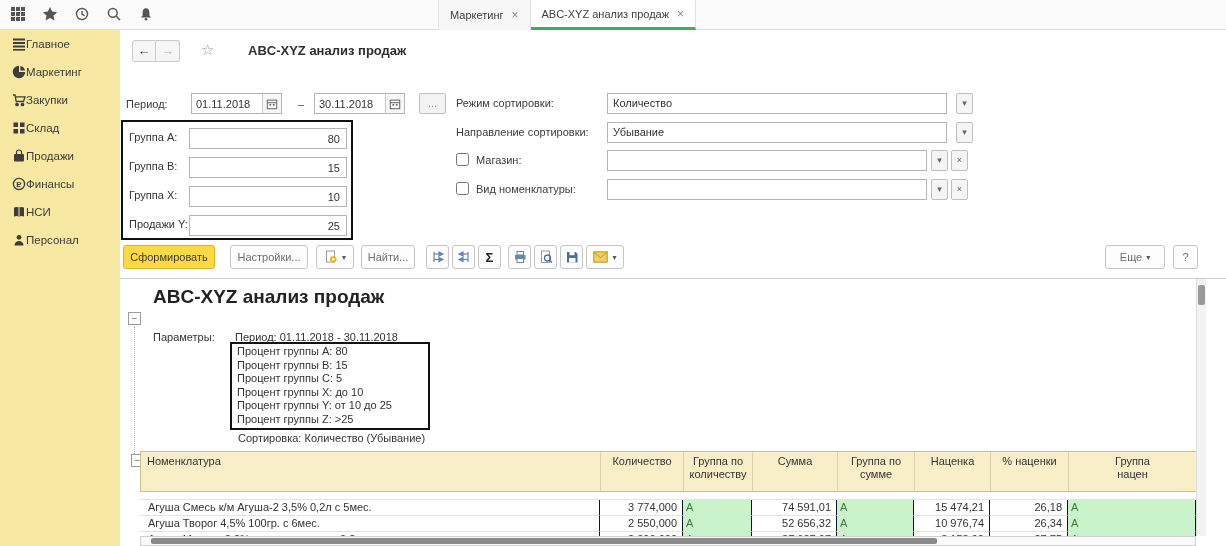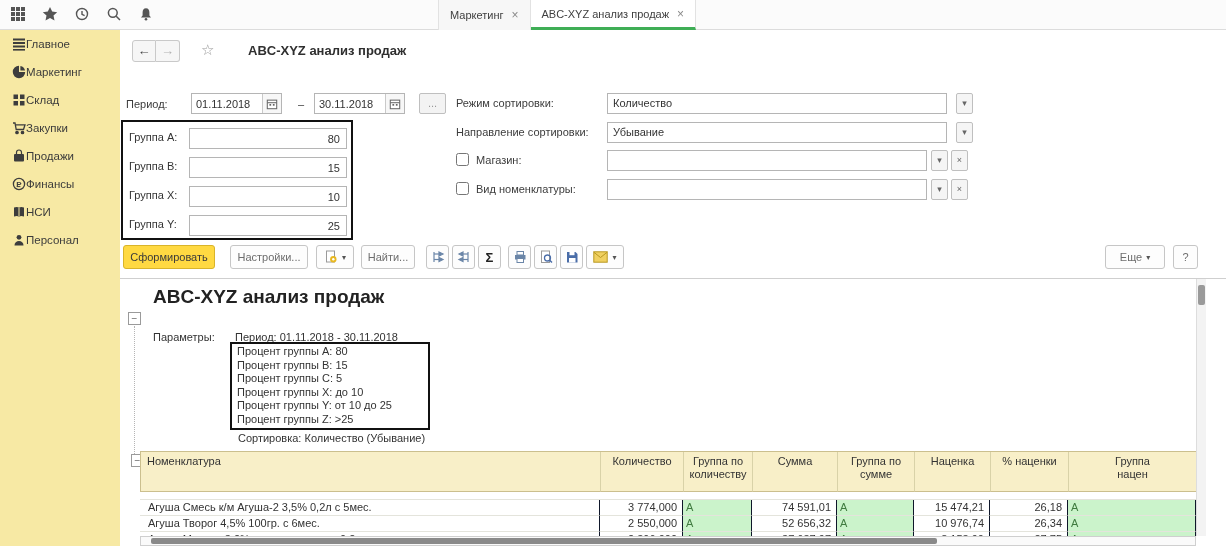--- a/index.html
+++ b/index.html
@@ -152,35 +152,35 @@
       <span>Главное</span>
     </div>
     <div class="side-item">
       <svg width="14" height="14" viewBox="0 0 14 14" fill="currentColor">
           <path d="M7 7 L7 0.8 A6.2 6.2 0 1 0 13.2 7 Z"></path>
           <path d="M8.4 5.6 L8.4 0.9 A6.2 6.2 0 0 1 13.1 5.6 Z"></path>
         </svg>
       <span>Маркетинг</span>
     </div>
     <div class="side-item">
+      <svg width="14" height="14" viewBox="0 0 14 14" fill="none" stroke="currentColor" stroke-width="1.3">
+          <path d="M1 2 L3 2 L4.2 8.5 L11.5 8.5 L13 3.8 L3.5 3.8"></path>
+          <circle cx="5" cy="11.5" r="1.2" fill="currentColor"></circle>
+          <circle cx="10.5" cy="11.5" r="1.2" fill="currentColor"></circle>
+        </svg>
+      <span>Закупки</span>
+    </div>
+    <div class="side-item">
       <svg width="14" height="14" viewBox="0 0 14 14" fill="currentColor">
           <rect x="1.5" y="1.5" width="4.5" height="4.5"></rect>
           <rect x="8" y="1.5" width="4.5" height="4.5"></rect>
           <rect x="1.5" y="8" width="4.5" height="4.5"></rect>
           <rect x="8" y="8" width="4.5" height="4.5"></rect>
         </svg>
       <span>Склад</span>
-    </div>
-    <div class="side-item">
-      <svg width="14" height="14" viewBox="0 0 14 14" fill="none" stroke="currentColor" stroke-width="1.3">
-          <path d="M1 2 L3 2 L4.2 8.5 L11.5 8.5 L13 3.8 L3.5 3.8"></path>
-          <circle cx="5" cy="11.5" r="1.2" fill="currentColor"></circle>
-          <circle cx="10.5" cy="11.5" r="1.2" fill="currentColor"></circle>
-        </svg>
-      <span>Закупки</span>
     </div>
     <div class="side-item">
       <svg width="14" height="14" viewBox="0 0 14 14">
           <path d="M4.5 5 L4.5 3.5 A2.5 2.5 0 0 1 9.5 3.5 L9.5 5" fill="none" stroke="currentColor" stroke-width="1.2"></path>
           <rect x="2" y="5" width="10" height="7.5" rx="1" fill="currentColor"></rect>
         </svg>
       <span>Продажи</span>
     </div>
     <div class="side-item">
       <svg width="14" height="14" viewBox="0 0 14 14">
@@ -248,21 +248,21 @@
       </div>
       <div class="grp-row" style="top:35px">
         <label>Группа B:</label>
         <input value="15" style="">
       </div>
       <div class="grp-row" style="top:64px">
         <label>Группа X:</label>
         <input value="10" style="">
       </div>
       <div class="grp-row" style="top:93px">
-        <label>Группа Y:</label>
+        <label>Продажи Y:</label>
         <input value="25" style="">
       </div>
     </div>
 
     <span class="flabel" style="left:336px;top:67px">Режим сортировки:</span>
     <div class="combo" style="left:487px;top:63px;width:340px">Количество</div>
     <div class="sq-btn" style="left:836px;top:63px">▾</div>
 
     <span class="flabel" style="left:336px;top:96px">Направление сортировки:</span>
     <div class="combo" style="left:487px;top:92px;width:340px">Убывание</div>

